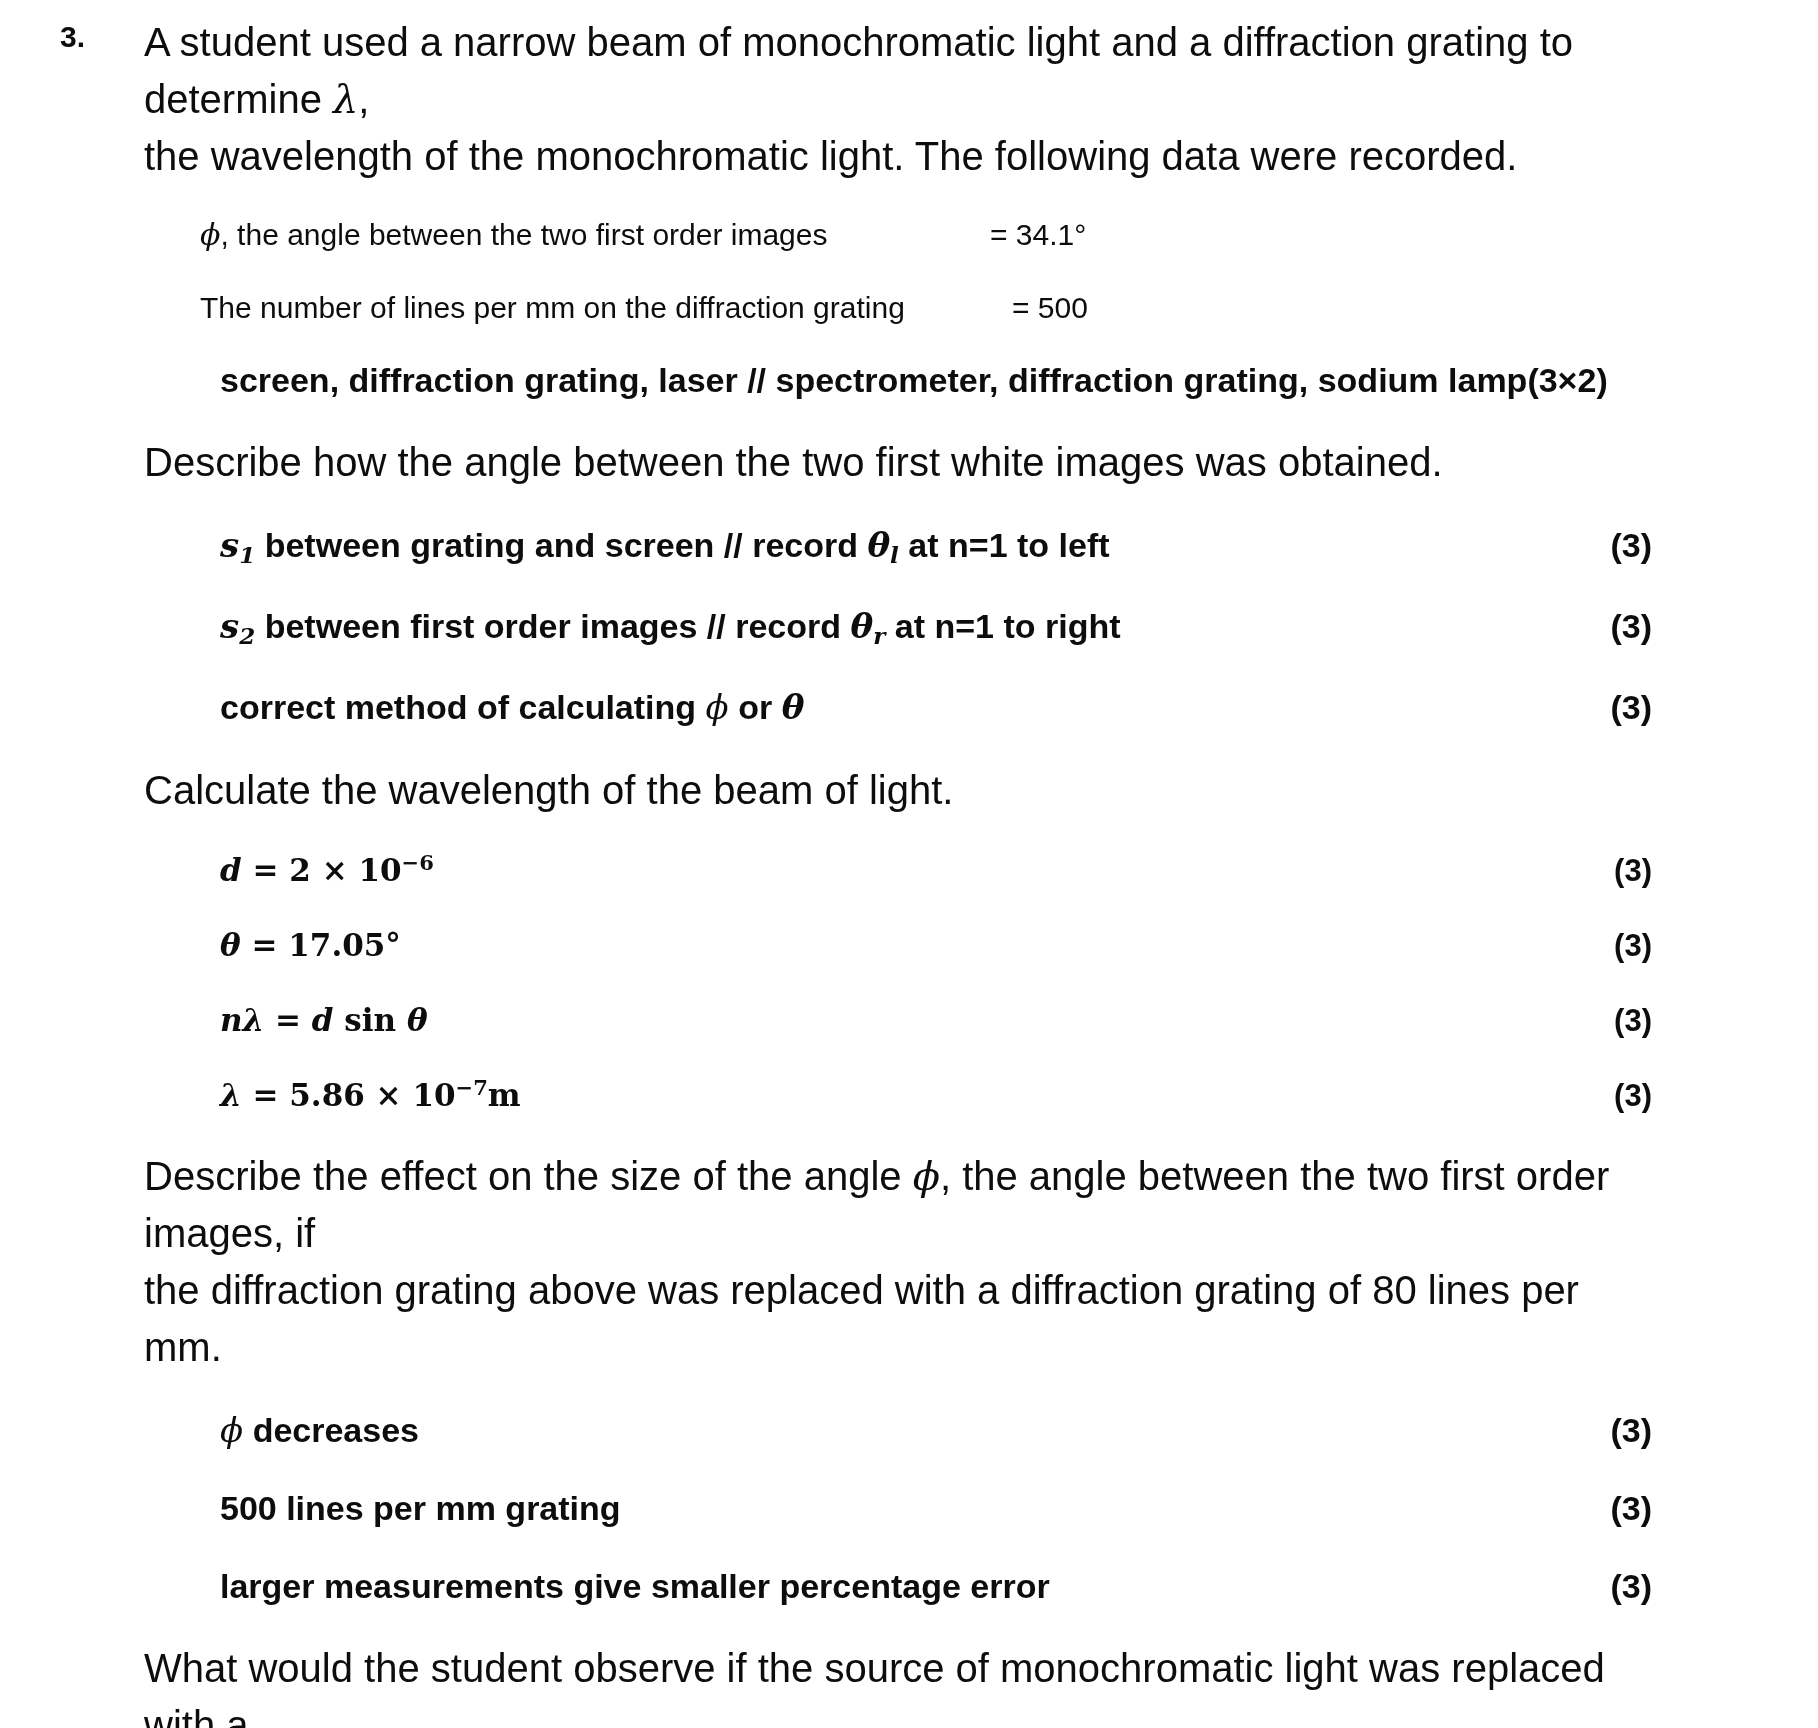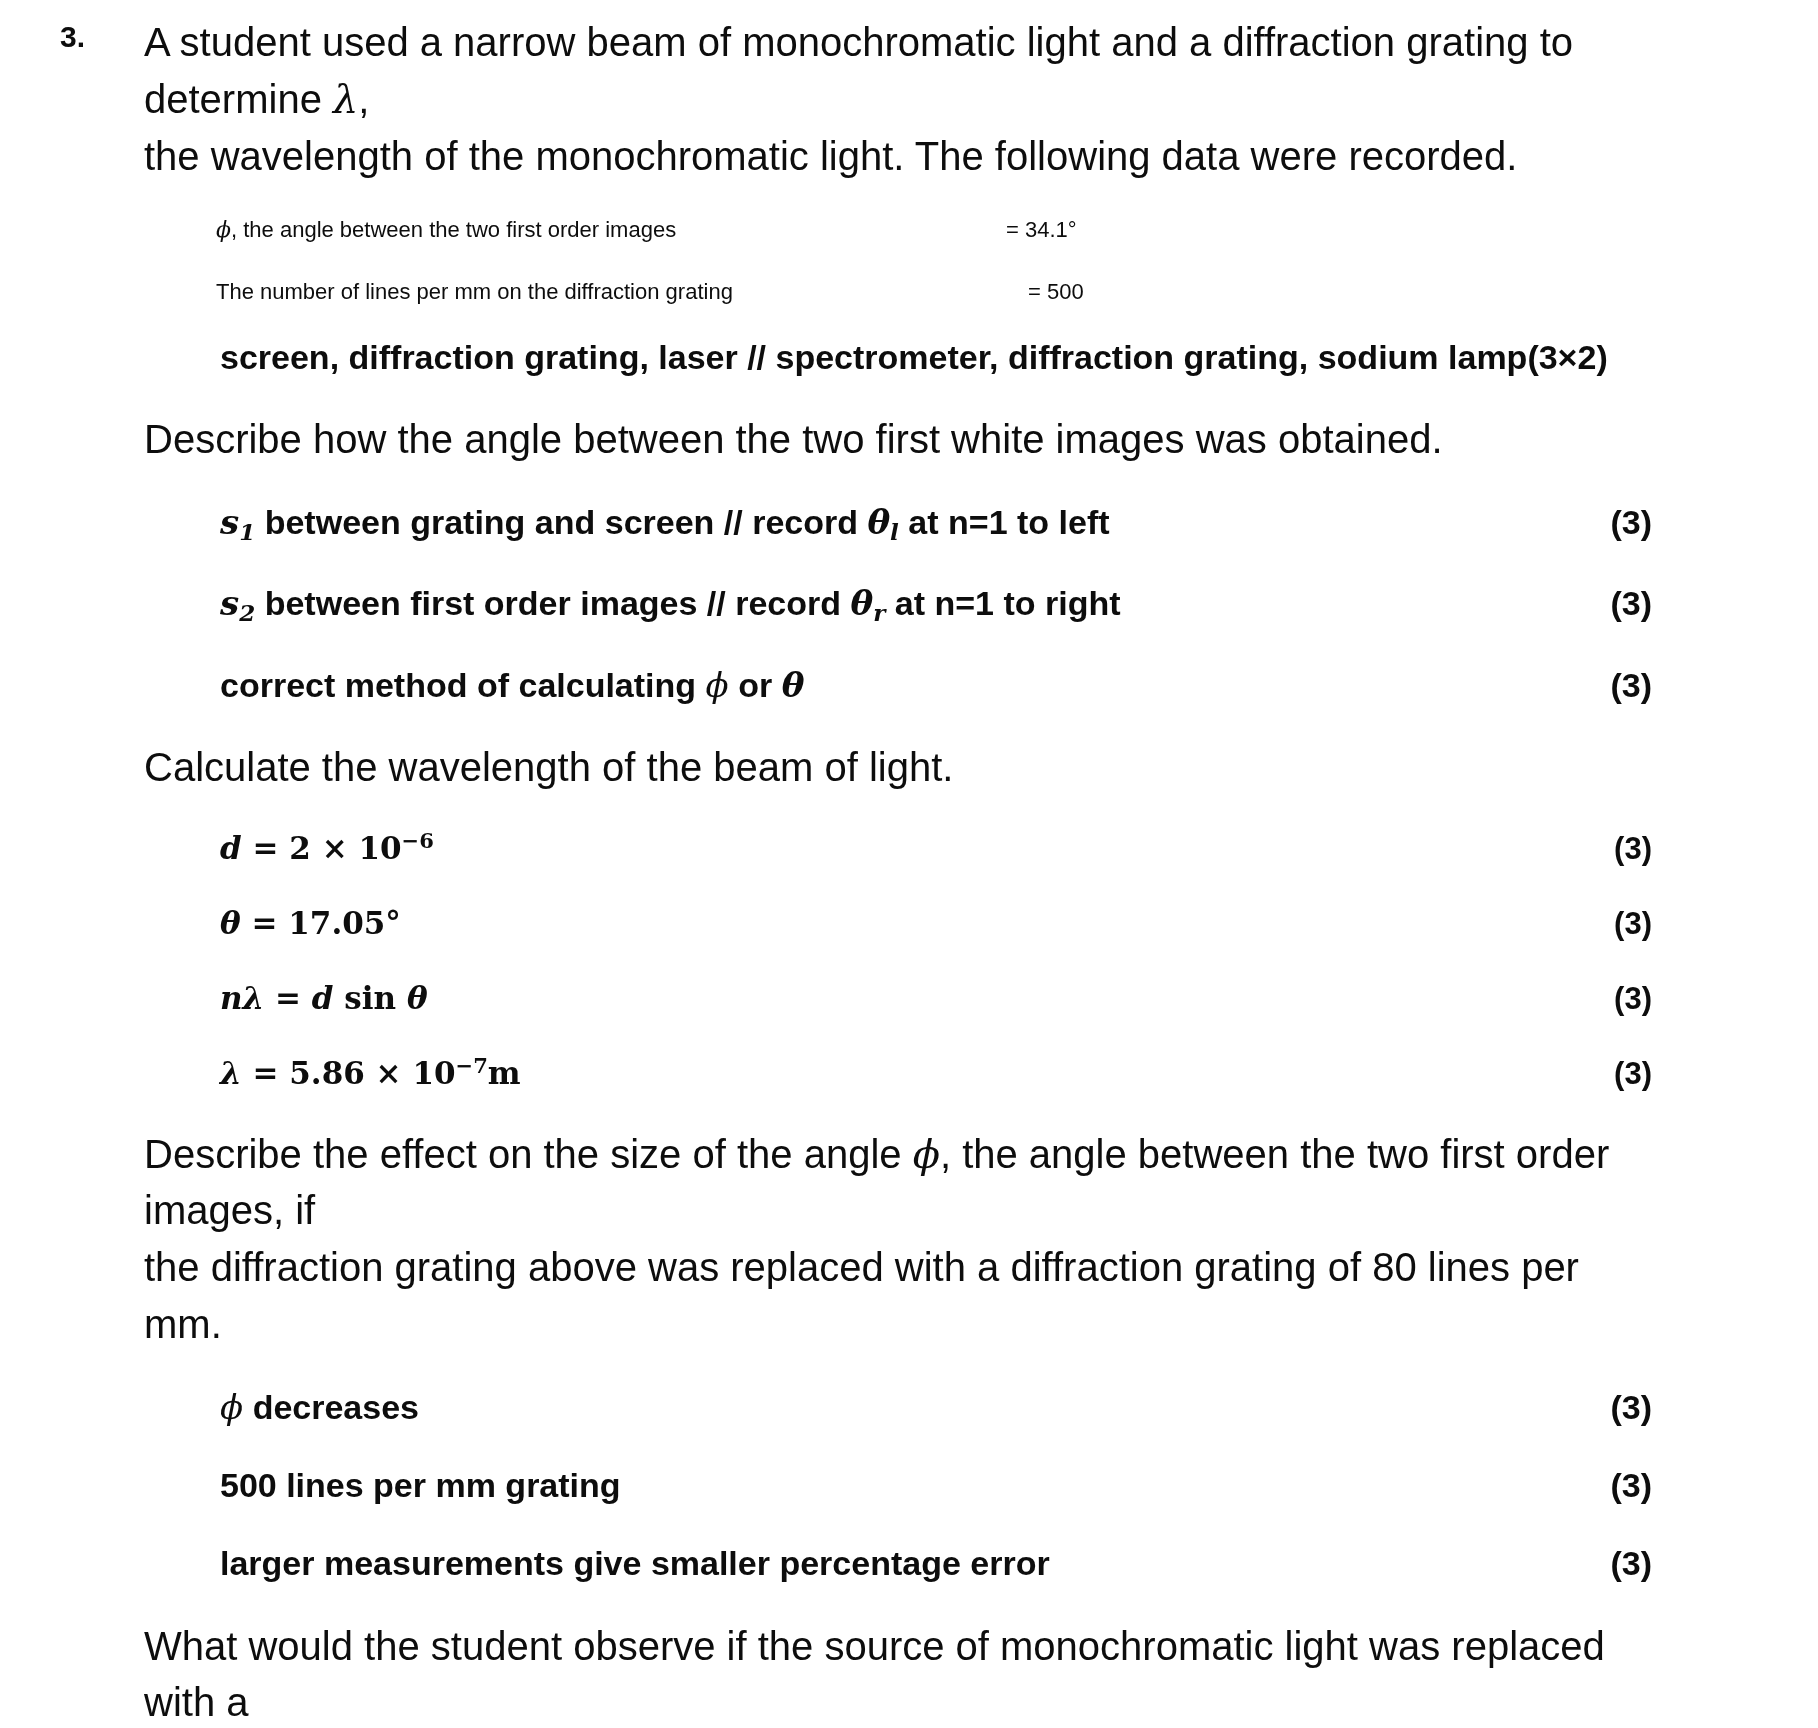--- a/index.html
+++ b/index.html
@@ -40,23 +40,23 @@
     line-height: 1.42;
     margin: 0 0 0 0;
     max-width: 1510px;
   }
   .para.gap-top { margin-top: 30px; }
 
   
   .dataline {
     display: flex;
     align-items: baseline;
-    font-size: 22px;
-    line-height: 1.42;
-    margin-left: 72px;
+    font-size: 30px;
+    line-height: 1.42;
+    margin-left: 56px;
     margin-top: 30px;
   }
   .dataline .dtext { width: 790px; flex: 0 0 790px; }
   .dataline .dval { flex: 0 0 auto; }
   .dataline.v2 .dtext { width: 812px; flex: 0 0 812px; }
 
   
   .ans {
     display: flex;
     align-items: baseline;

